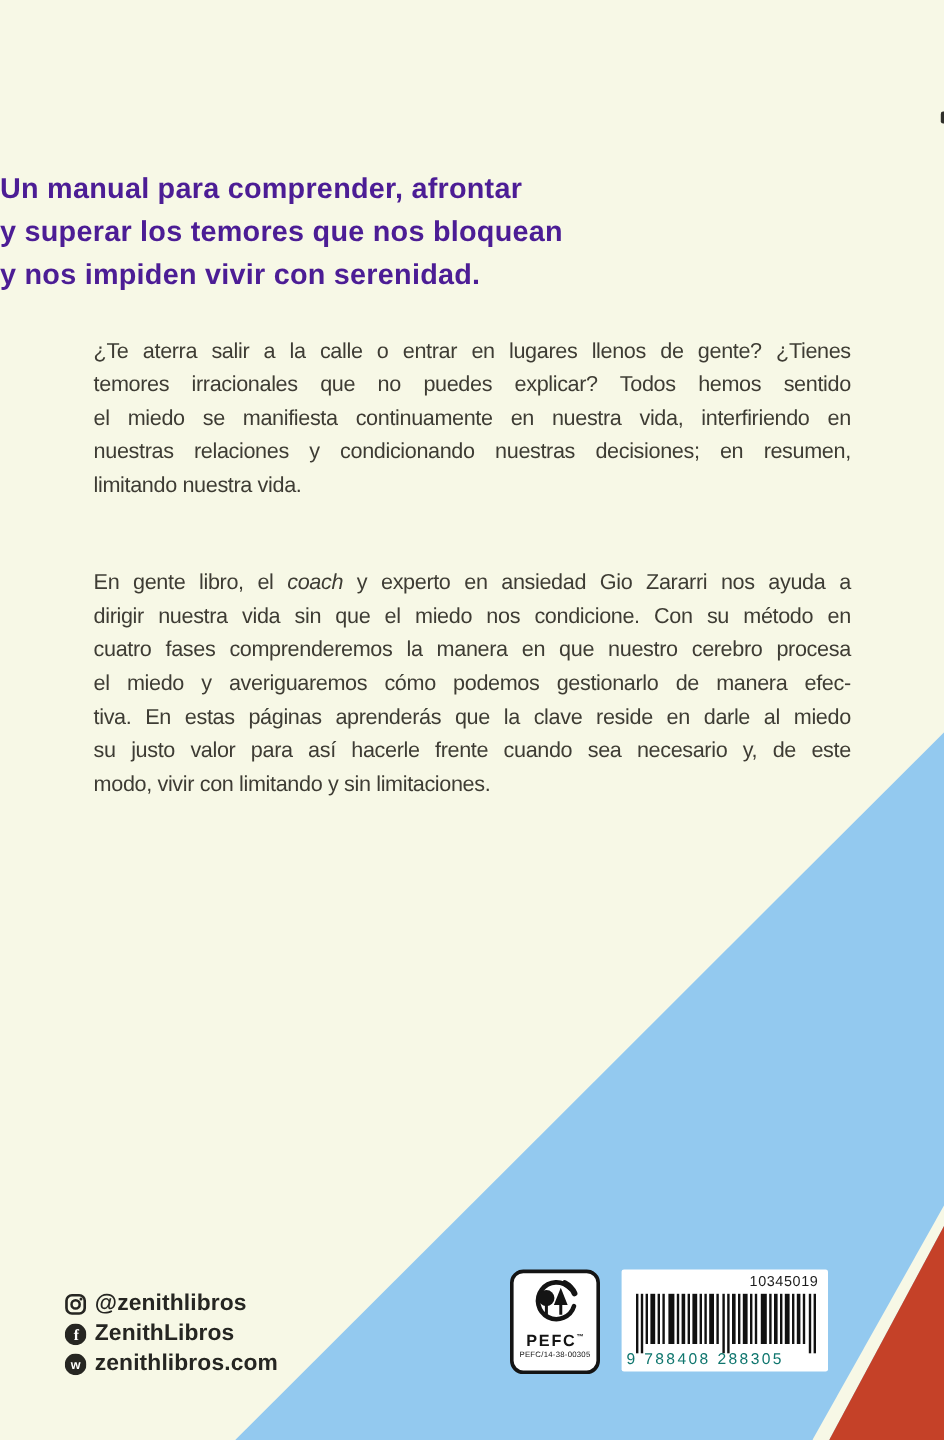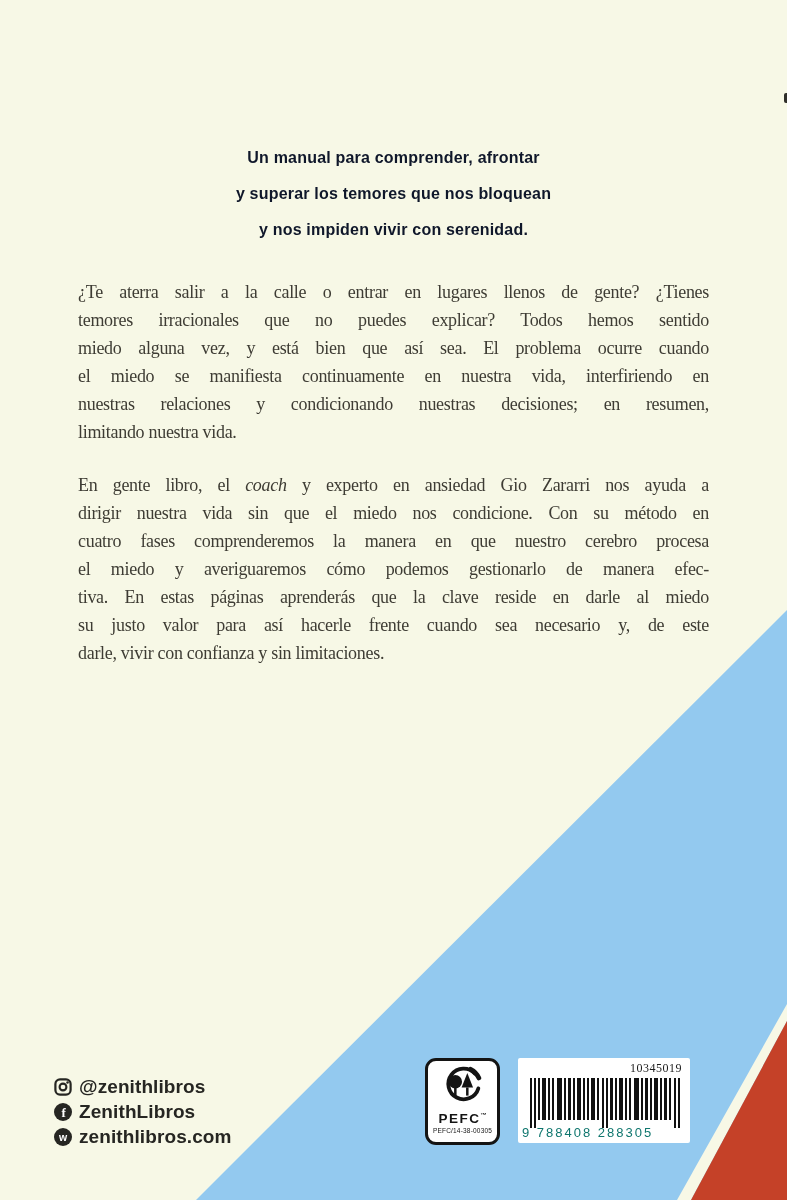--- a/index.html
+++ b/index.html
@@ -19,34 +19,34 @@
   .red-tri   { background: #c54128; clip-path: polygon(787px 1021px, 787px 1200px, 691px 1200px); }
 
   .edge-mark {
     position: absolute; right: 0; top: 93px; width: 3px; height: 10px;
     background: #2f2f2a; border-radius: 2px 0 0 2px;
   }
 
   
   .tagline {
     position: absolute; top: 140px; left: 0; right: 0;
-    text-align: center; color: #0f172a;
-    font-size: 16px; font-weight: 700; line-height: 36px;
+    text-align: left; color: #4c1d95;
+    font-size: 24px; font-weight: 700; line-height: 36px;
     letter-spacing: 0.2px;
   }
 
   
   .para {
     position: absolute; left: 78px; width: 631px;
     color: #3e3c34; font-size: 18px; line-height: 28px;
     letter-spacing: -0.3px;
   }
   .para.p1 { top: 278px; }
   .para.p2 { top: 471px; }
-  .jline { text-align: justify; text-align-last: justify; white-space: normal; font-family: Liberation Serif, serif; }
+  .jline { text-align: justify; text-align-last: justify; white-space: normal; }
   .jline.last { text-align-last: left; }
   .italic { font-style: italic; }
 
   
   .social {
     position: absolute; left: 54px; top: 1074px;
     display: flex; flex-direction: column;
     color: #262622;
   }
   .social-row { display: flex; align-items: center; height: 25px; gap: 7px; }
@@ -64,21 +64,21 @@
   .pefc-label sup { font-size: 6px; letter-spacing: 0; vertical-align: super; }
   .pefc-cert { font-size: 6.5px; color: #141414; letter-spacing: 0.2px; margin-top: 1px; }
 
   
   .barcode {
     position: absolute; left: 518px; top: 1058px; width: 172px; height: 85px;
     background: #ffffff; border-radius: 2px;
   }
   .barcode-number {
     position: absolute; top: 3px; right: 8px;
-    font-size: 12px; color: #1c1c1c; letter-spacing: 0.5px; font-family: Liberation Serif, serif;
+    font-size: 12px; color: #1c1c1c; letter-spacing: 0.5px;
   }
   .bars { position: absolute; left: 12px; top: 20px; }
   .isbn {
     position: absolute; bottom: 3px; left: 4px; right: 0;
     font-size: 13px; color: #0f766e; letter-spacing: 2px; white-space: nowrap;
   }
 </style>
 </head>
 <body>
 
@@ -91,34 +91,33 @@
 
   <div class="tagline">
     <div>Un manual para comprender, afrontar</div>
     <div>y superar los temores que nos bloquean</div>
     <div>y nos impiden vivir con serenidad.</div>
   </div>
 
   <div class="para p1">
     <div class="jline">¿Te aterra salir a la calle o entrar en lugares llenos de gente? ¿Tienes</div>
     <div class="jline">temores irracionales que no puedes explicar? Todos hemos sentido</div>
-    <div class="jline">miedo alguna vez, y está bien que así sea. El problema ocurre cuando</div>
     <div class="jline">el miedo se manifiesta continuamente en nuestra vida, interfiriendo en</div>
     <div class="jline">nuestras relaciones y condicionando nuestras decisiones; en resumen,</div>
     <div class="jline last">limitando nuestra vida.</div>
   </div>
 
   <div class="para p2">
     <div class="jline"><span>En gente libro, el </span><span class="italic">coach</span><span> y experto en ansiedad Gio Zararri nos ayuda a</span></div>
     <div class="jline">dirigir nuestra vida sin que el miedo nos condicione. Con su método en</div>
     <div class="jline">cuatro fases comprenderemos la manera en que nuestro cerebro procesa</div>
     <div class="jline">el miedo y averiguaremos cómo podemos gestionarlo de manera efec-</div>
     <div class="jline">tiva. En estas páginas aprenderás que la clave reside en darle al miedo</div>
     <div class="jline">su justo valor para así hacerle frente cuando sea necesario y, de este</div>
-    <div class="jline last">darle, vivir con confianza y sin limitaciones.</div>
+    <div class="jline last">modo, vivir con limitando y sin limitaciones.</div>
   </div>
 
   <div class="social">
     <div class="social-row">
       <svg class="icn" viewBox="0 0 18 18">
         <rect x="1.4" y="1.4" width="15.2" height="15.2" rx="4.6" fill="none" stroke="#262622" stroke-width="2.2"></rect>
         <circle cx="9" cy="9" r="3.4" fill="none" stroke="#262622" stroke-width="2.1"></circle>
         <circle cx="13.5" cy="4.5" r="1.25" fill="#262622"></circle>
       </svg>
       <span class="label">@zenithlibros</span>

